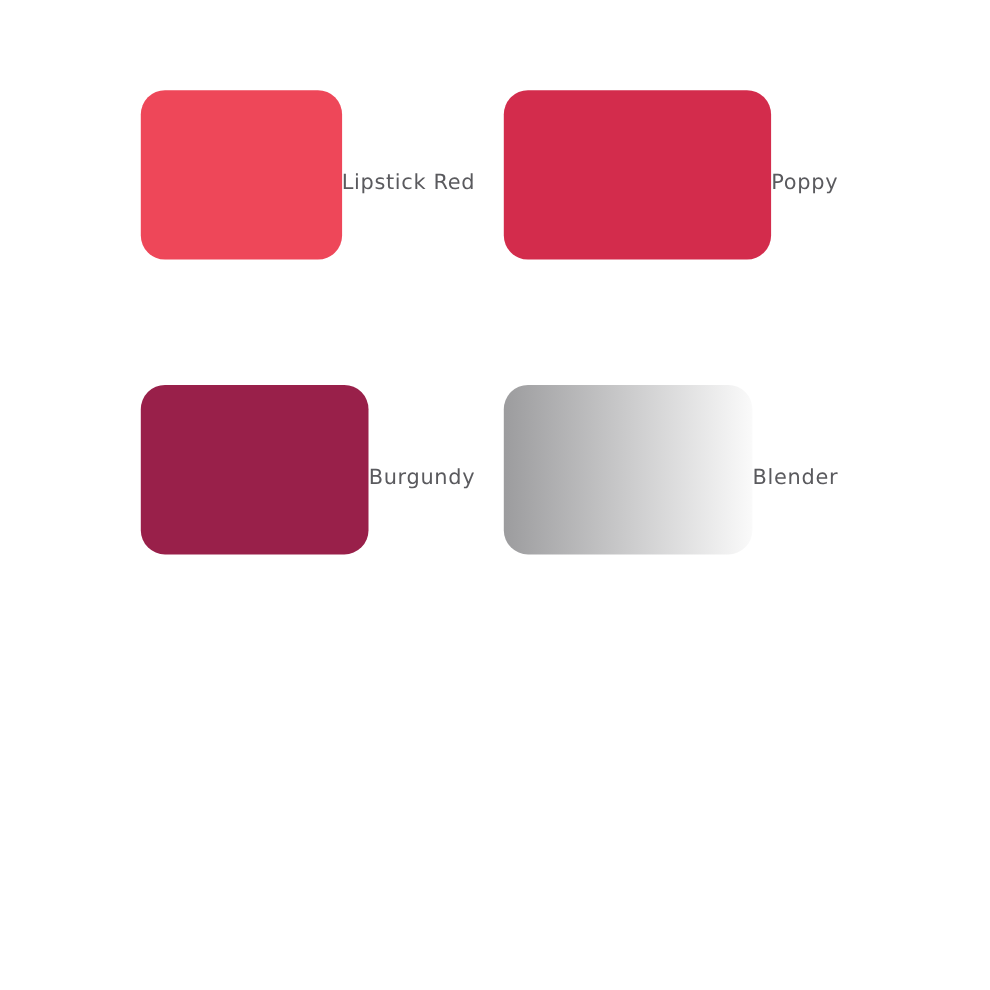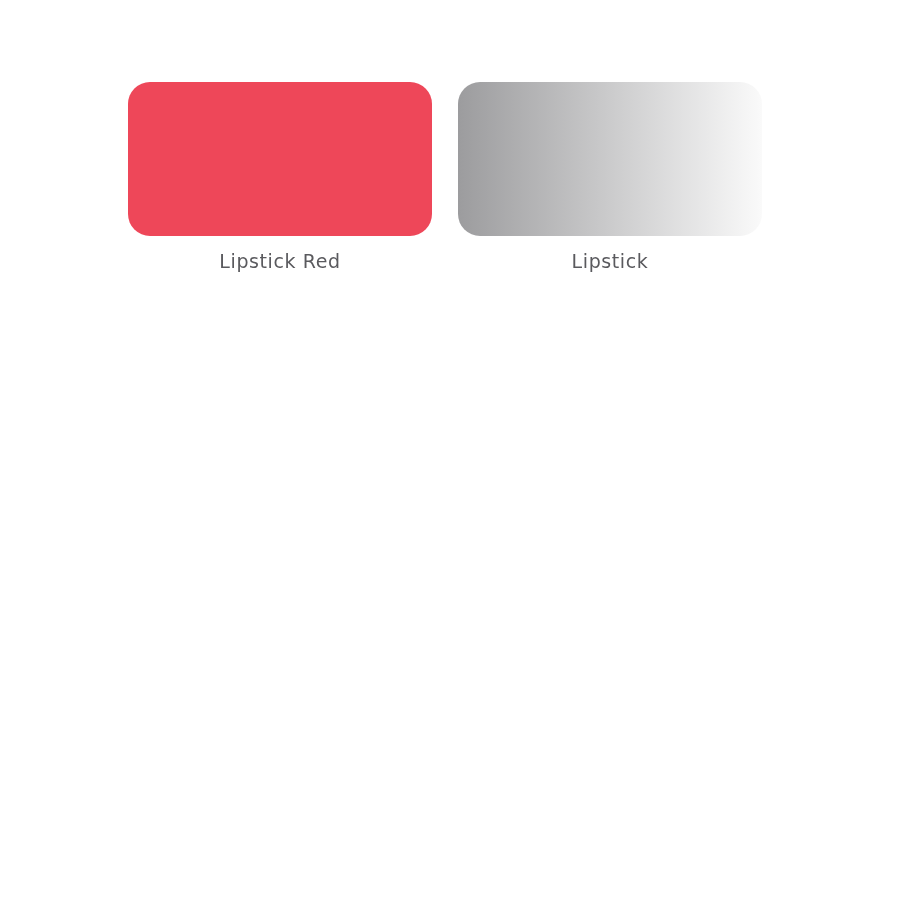--- a/index.html
+++ b/index.html
@@ -30,21 +30,20 @@
     width: 634px;
     display: grid;
     grid-template-columns: 304px 304px;
     column-gap: 26px;
     row-gap: 114px;
   }
 
   .swatch-cell {
     width: 304px;
     display: flex;
-    flex-direction: column;
     align-items: center;
   }
 
   .swatch-chip {
     width: 304px;
     height: 154px;
     border-radius: 22px;
     box-sizing: border-box;
   }
 
@@ -63,17 +62,25 @@
 </head>
 <body>
 
 <div id="swatch-page">
   <div id="swatch-grid">
       <div class="swatch-cell">
         <div class="swatch-chip" style="background: rgb(238, 71, 89);"></div>
         <div class="swatch-label">Lipstick Red</div>
       </div>
       <div class="swatch-cell">
+        <div class="swatch-chip" style="background: rgb(211, 44, 76);"></div>
+        <div class="swatch-label">Poppy</div>
+      </div>
+      <div class="swatch-cell">
+        <div class="swatch-chip" style="background: rgb(153, 32, 74);"></div>
+        <div class="swatch-label">Burgundy</div>
+      </div>
+      <div class="swatch-cell">
         <div class="swatch-chip" style="background: linear-gradient(to right, rgb(156, 156, 158) 0%, rgb(250, 250, 250) 100%);"></div>
-        <div class="swatch-label">Lipstick</div>
+        <div class="swatch-label">Blender</div>
       </div>
     </div>
 </div>
 
 </body></html>

